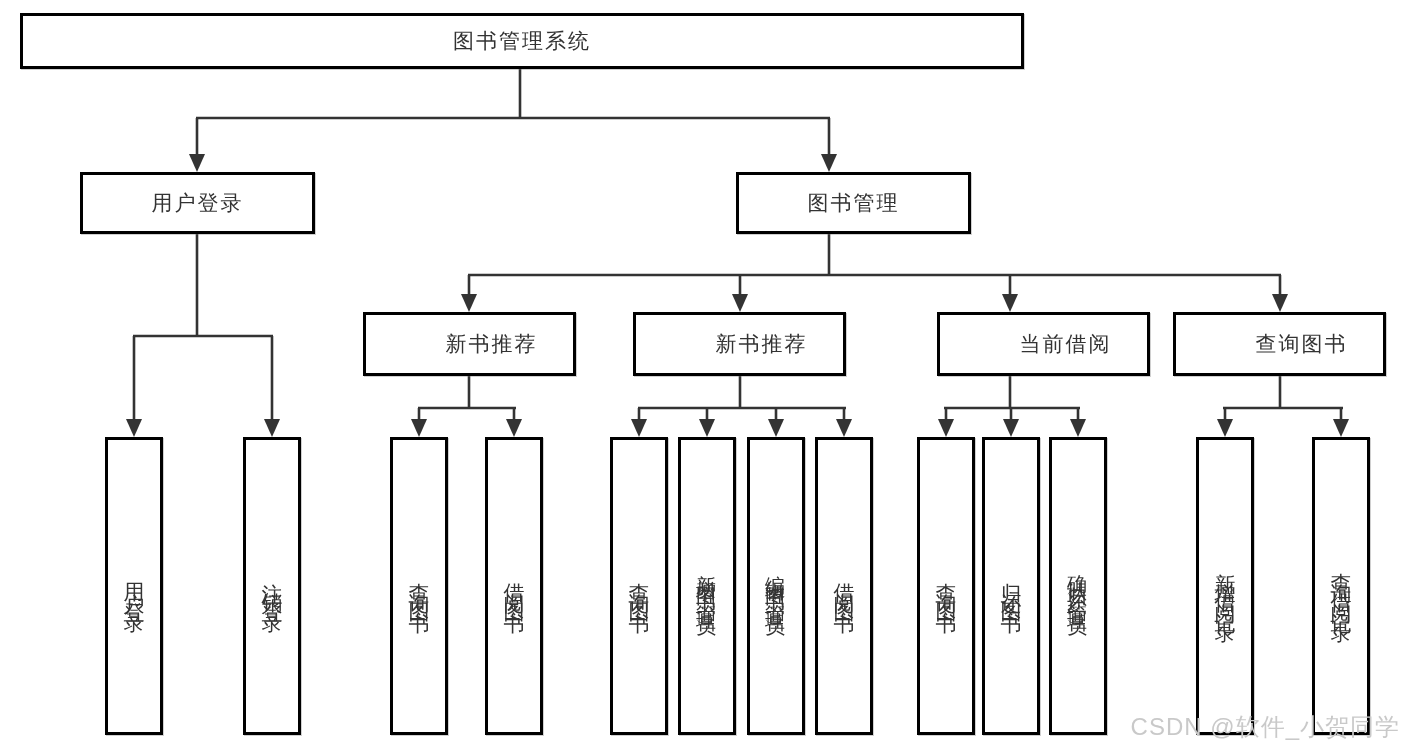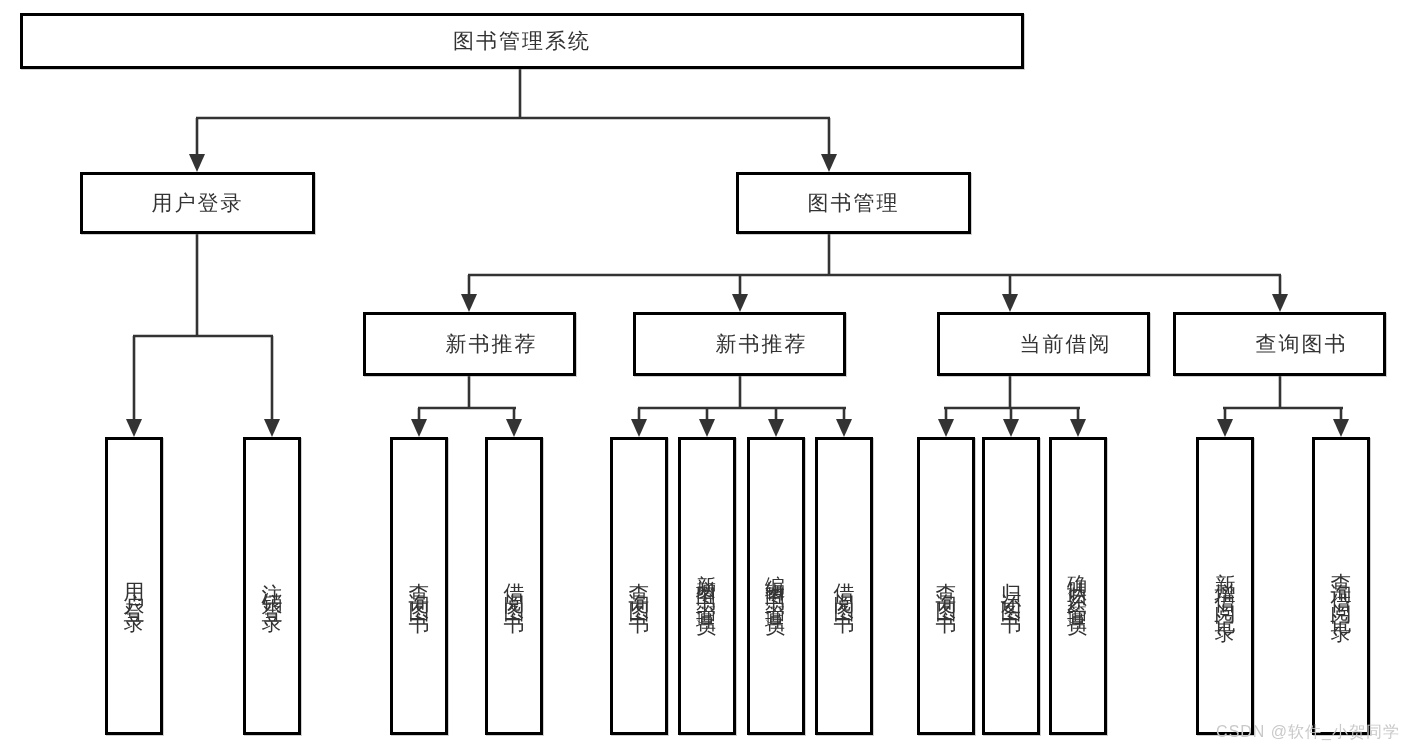--- a/index.html
+++ b/index.html
@@ -62,21 +62,21 @@
   .x815  { left: 815px; }
   .x917  { left: 917px; }
   .x982  { left: 982px; }
   .x1049 { left: 1049px; }
   .x1196 { left: 1196px; }
   .x1312 { left: 1312px; }
   .watermark {
     position: absolute;
     right: 5px;
     bottom: 4px;
-    font-size: 16px;
+    font-size: 24px;
     letter-spacing: 1px;
     z-index: 3;
     user-select: none;
   }
 </style>
 </head>
 <body>
 
 <div class="stage">
 

